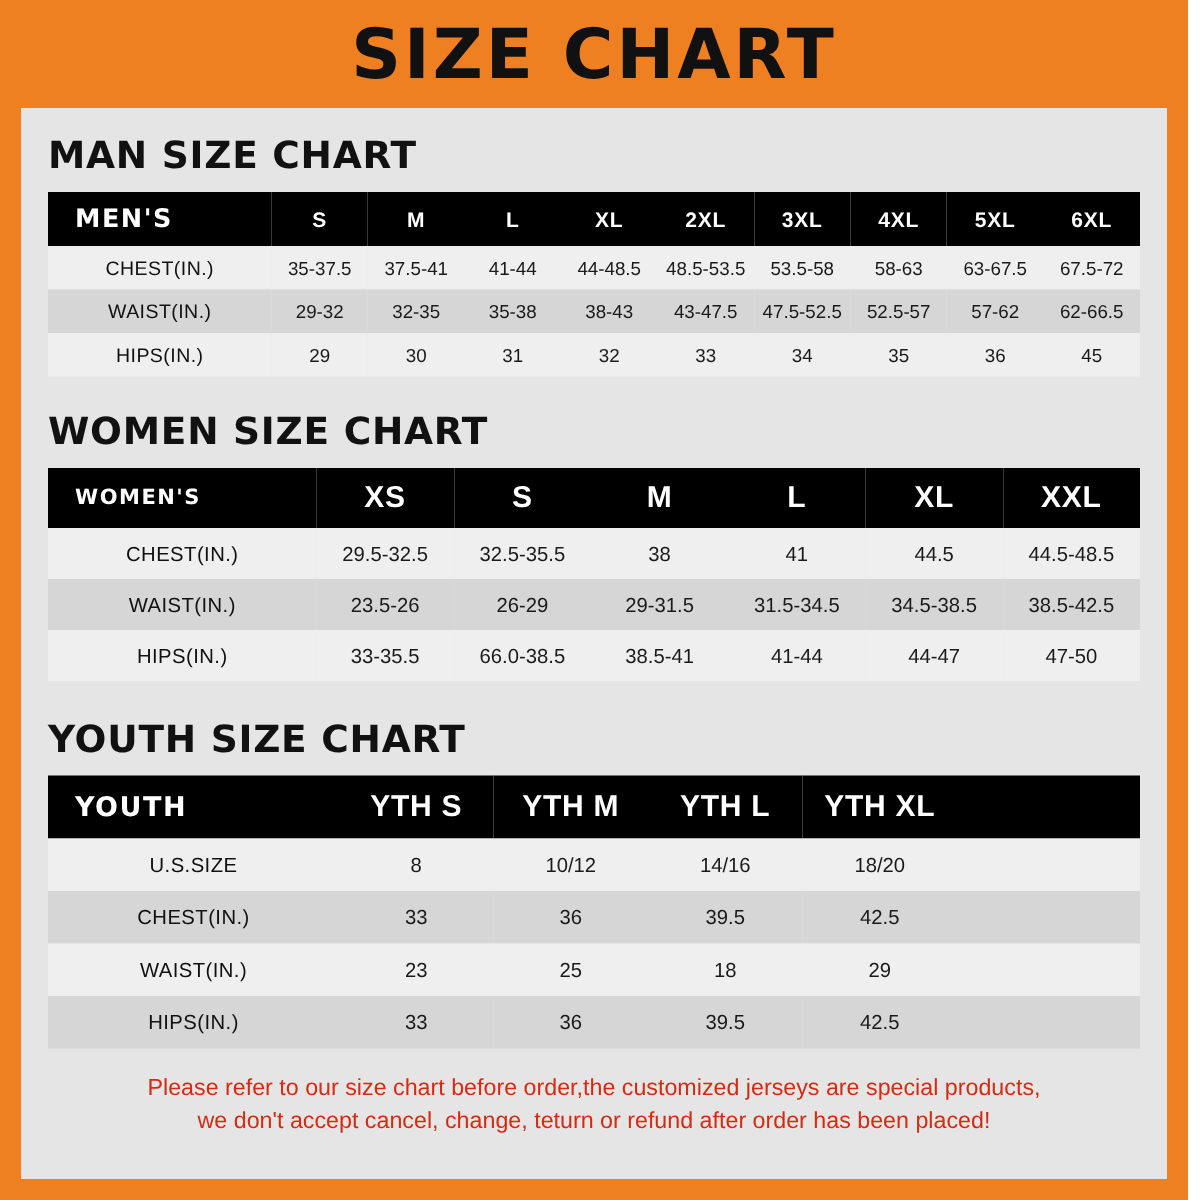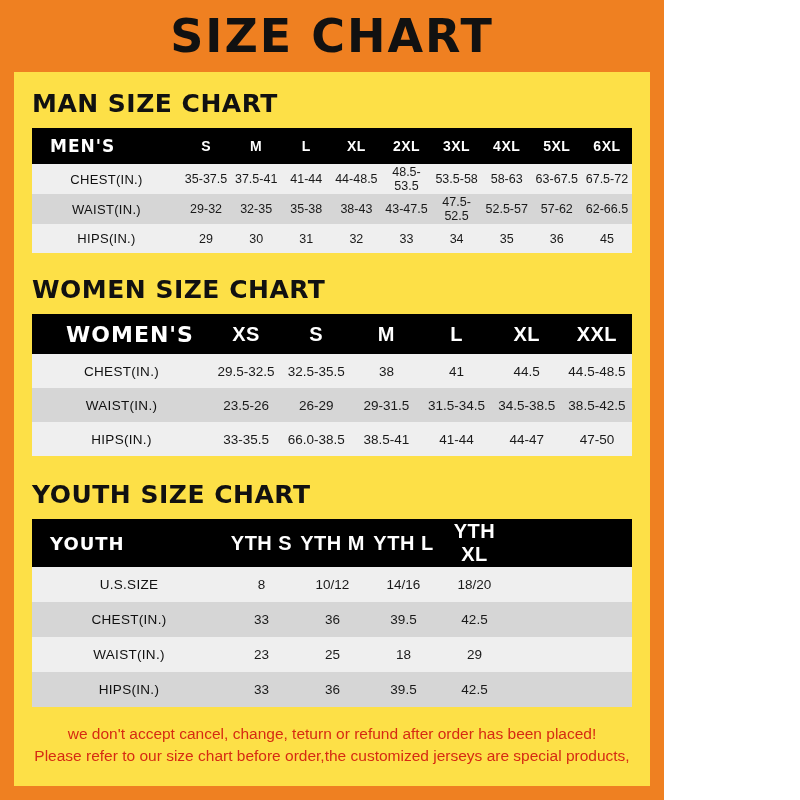--- a/index.html
+++ b/index.html
@@ -8,23 +8,23 @@
   }
   body {
     width: 800px;
     height: 800px;
     background: #ffffff;
     font-family: "Liberation Sans", sans-serif;
     overflow: hidden;
   }
   .page {
     position: relative;
-    width: 664px;
+    width: 792px;
     height: 800px;
-    background: #fde047;
+    background: #e5e5e5;
     box-sizing: border-box;
     border-left: 14px solid #ef8021;
     border-right: 14px solid #ef8021;
   }
   .banner {
     background: #ef8021;
     height: 72px;
     display: flex;
     align-items: center;
     justify-content: center;
@@ -93,21 +93,21 @@
     color: #111111;
   }
 
   
   .sec-youth table.chart thead th { height: 40px; font-size: 20px; }
   .sec-youth table.chart thead th.corner { font-size: 18px; }
   .sec-youth table.chart tbody td { height: 33px; font-size: 13.5px; }
   .sec-youth table.chart tbody td.rowhead { font-size: 13.5px; }
 
   .sec-women table.chart thead th { height: 38px; font-size: 20px; }
-  .sec-women table.chart thead th.corner { font-size: 22px; text-align: center; }
+  .sec-women table.chart thead th.corner { font-size: 14px; }
   .sec-women table.chart tbody td { height: 32px; font-size: 13.5px; }
 
   .footer-note {
     margin: 16px 0 0;
     padding: 0 16px;
     text-align: center;
     color: #d62b12;
     font-size: 15.5px;
     line-height: 1.45;
     font-family: "Liberation Sans", sans-serif;
@@ -279,18 +279,18 @@
           <td>36</td>
           <td>39.5</td>
           <td>42.5</td>
           <td></td>
         </tr>
       </tbody>
     </table>
   </div>
 
   <div class="footer-note">
+    <span>Please refer to our size chart before order,the customized jerseys are special products,</span>
     <span>we don't accept cancel, change, teturn or refund after order has been placed!</span>
-    <span>Please refer to our size chart before order,the customized jerseys are special products,</span>
   </div>
 
   <div class="bottom-bar"></div>
 </div>
 
 </body></html>

